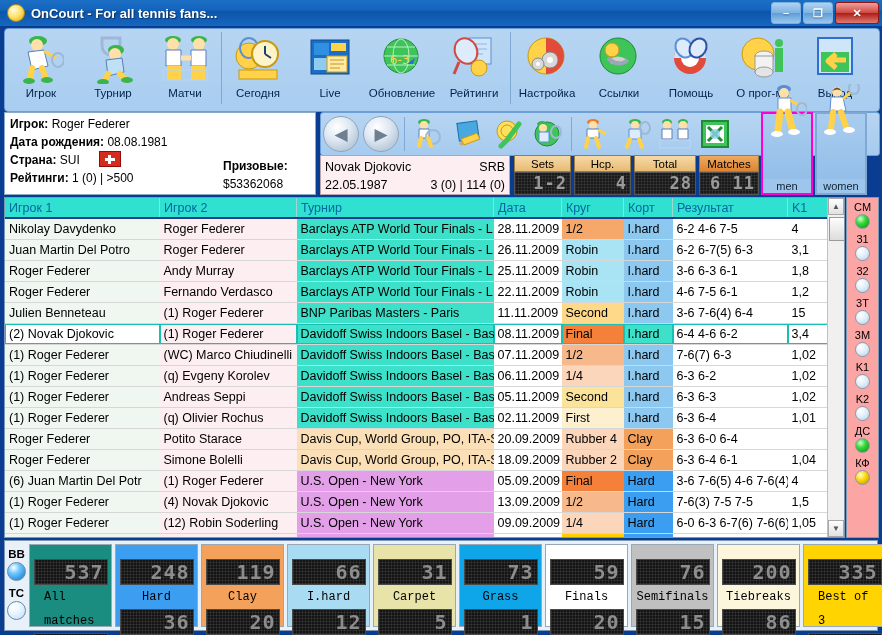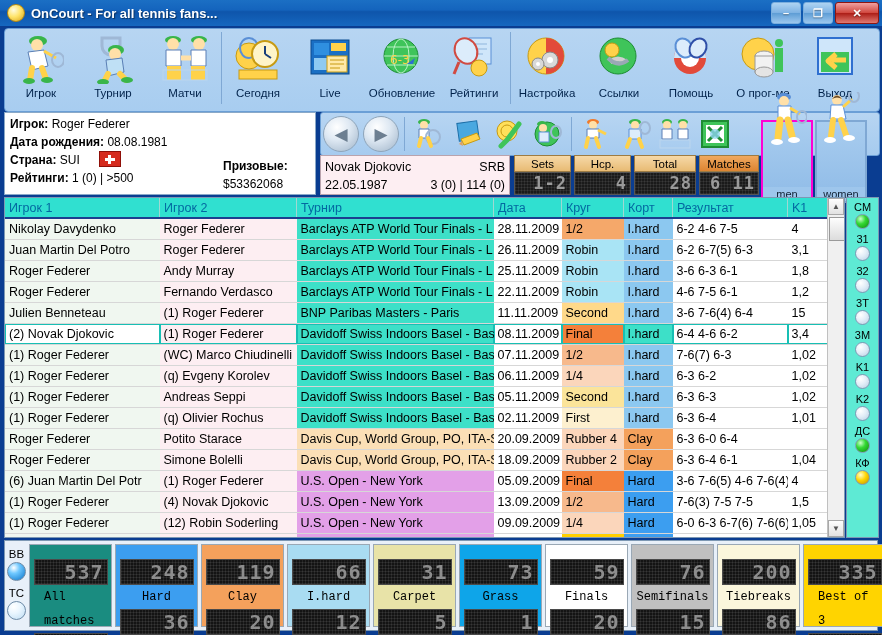--- a/index.html
+++ b/index.html
@@ -80,21 +80,21 @@
 
   .navbtn{
     width:34px;height:34px;border-radius:50%;
     background:radial-gradient(circle at 38% 30%,#ffffff 0%,#dfe9f3 40%,#9fb4c9 100%);
     border:1px solid #8fa5ba;display:flex;align-items:center;justify-content:center;
     color:#6d7f91;font-size:17px;
   }
 
   
   .gsel{
-    position:absolute;top:120px;width:52px;height:83px;
+    position:absolute;top:112px;width:52px;height:83px;
     background:linear-gradient(to bottom,#a9cdef,#8fbbe7);
     border:2px solid #7fa8d4;box-sizing:border-box;
     display:flex;flex-direction:column;align-items:center;justify-content:flex-end;gap:39px;
   }
   .gsel.sel{border:2px solid #ff00d4;}
   .gsel .glbl{font-size:11px;color:#123;background:#9ec6ec;width:100%;text-align:center;padding:1px 0;}
   .gfig{flex:1;display:flex;align-items:center;justify-content:center;}
 
   
   .oppbox{
@@ -158,37 +158,37 @@
   }
   .vs-btn.bot{position:absolute;bottom:0;left:0;right:0;}
   .vs-thumb{
     position:absolute;top:19px;left:1px;width:14px;height:22px;
     background:linear-gradient(to bottom,#fdfdfd,#dcdcdc);border:1px solid #9a9a9a;
   }
 
   
   .rail{
     position:absolute;left:846px;top:197px;width:33px;height:341px;
-    background:#5eead4;border:1px solid #7d98b4;box-sizing:border-box;
+    background:#fca5a5;border:1px solid #7d98b4;box-sizing:border-box;
     display:flex;flex-direction:column;align-items:center;padding-top:2px;
   }
   .rail .rl{font-size:11px;color:#000;line-height:12px;margin-top:1px;}
   .led{width:13px;height:13px;border-radius:50%;margin:1px 0 3px;border:1px solid #7f9ab4;}
   .led.grn{background:radial-gradient(circle at 35% 30%,#ccffcc 0%,#35d935 40%,#0a8a0a 100%);}
   .led.off{background:radial-gradient(circle at 35% 30%,#ffffff 0%,#e3eef8 45%,#b8cfe4 100%);}
   .led.ylw{background:radial-gradient(circle at 35% 30%,#ffffcc 0%,#ffd400 45%,#b79000 100%);}
 
   
   .bottom{
     position:absolute;left:4px;top:540px;width:874px;height:91px;
     background:#e8f0f9;border:1px solid #7d98b4;box-sizing:border-box;
     display:flex;align-items:center;padding-left:2px;
   }
   .bbtc{width:44px;height:100%;display:flex;flex-direction:column;align-items:center;justify-content:center;gap:2px;}
-  .bbtc .t{font-size:11.5px;font-weight:normal;color:#000;}
+  .bbtc .t{font-size:11.5px;font-weight:bold;color:#000;}
   .bled{width:17px;height:17px;border-radius:50%;border:1px solid #6d8aa6;margin-bottom:4px;}
   .bled.on{background:radial-gradient(circle at 34% 28%,#ffffff 0%,#6fc8ff 35%,#0a72c8 100%);}
   .bled.dim{background:radial-gradient(circle at 34% 28%,#ffffff 0%,#eaf6ff 40%,#bcdcf2 100%);}
 
   .card{
     width:83px;height:83px;margin-right:3px;border:1px solid #9aa8b5;box-sizing:border-box;
     display:flex;flex-direction:column;align-items:center;justify-content:space-between;
     padding:14px;background:#e8f0f9;
   }
   .card .seg{

